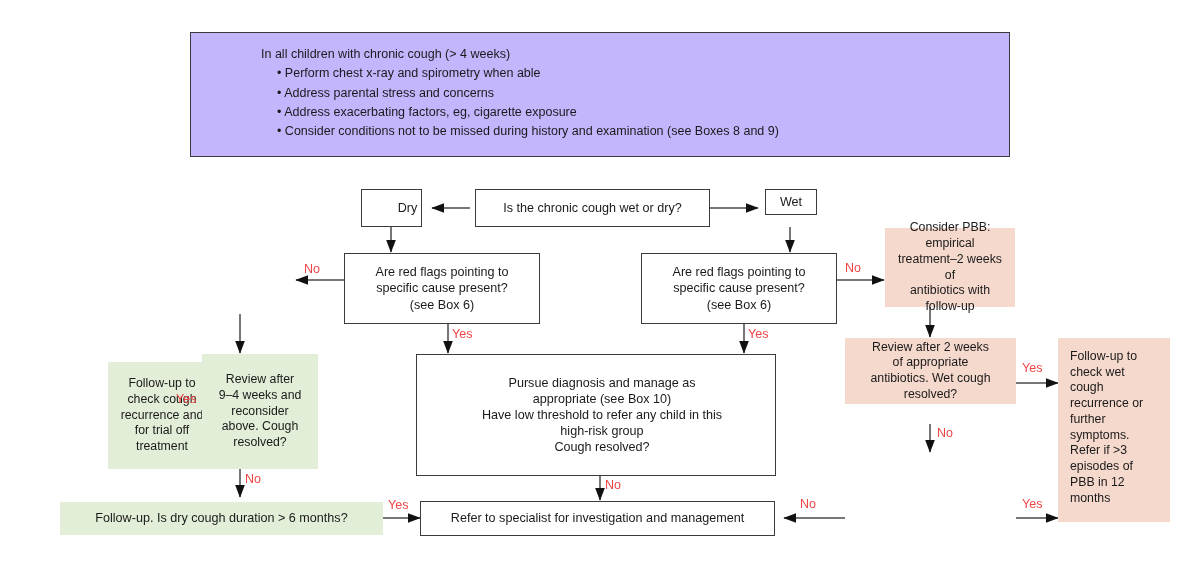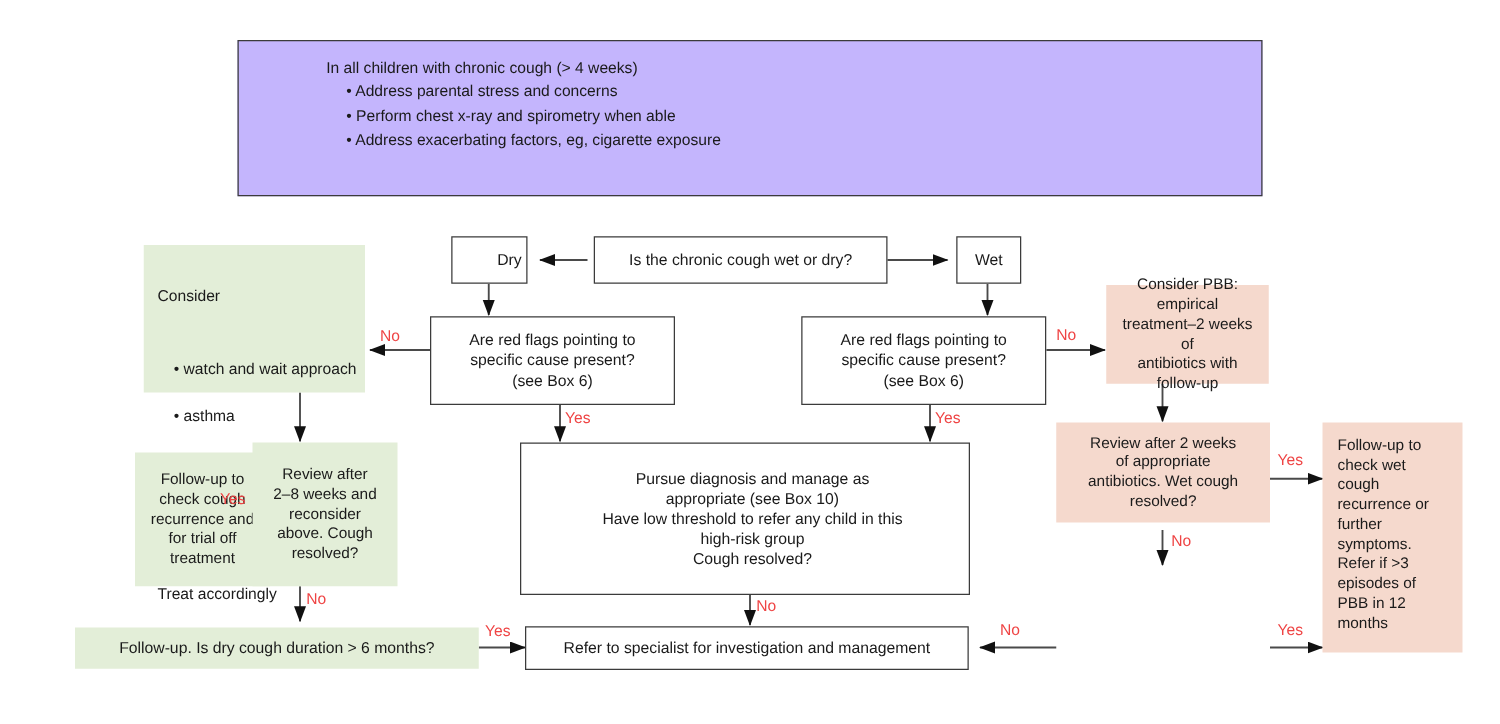--- a/index.html
+++ b/index.html
@@ -157,48 +157,39 @@
 
       <line x1="1016" y1="518" x2="1058" y2="518" marker-end="url(#arrow)"></line>
 
       <line x1="845" y1="518" x2="784" y2="518" marker-end="url(#arrow)"></line>
     </g>
   </svg>
 
   <div class="header-box" style="left:190px; top:32px; width:820px; height:125px;">
     <div class="header-title">In all children with chronic cough (&gt; 4 weeks)</div>
     <ul class="header-list">
+      <li>Perform chest x-ray and spirometry when able</li>
       <li>Address parental stress and concerns</li>
-      <li>Perform chest x-ray and spirometry when able</li>
       <li>Address exacerbating factors, eg, cigarette exposure</li>
+      <li>Consider conditions not to be missed during history and examination (see Boxes 8 and 9)</li>
     </ul>
   </div>
 
   <div class="node outline t125" style="left:361px; top:189px; width:61px; height:38px;padding-left:32px;">
     <span class="pad">Dry</span>
   </div>
 
   <div class="node outline t125" style="left:475px; top:189px; width:235px; height:38px;">
     <span class="pad">Is the chronic cough wet or dry?</span>
   </div>
 
-  <div class="node outline t125" style="left:765px; top:189px; width:52px; height:38px;">
+  <div class="node outline t125" style="left:765px; top:189px; width:52px; height:26px;">
     <span class="pad">Wet</span>
   </div>
 
-  <div class="node green left-align top-align" style="left:115px; top:196px; width:177px; height:118px; padding:12px 0 0 11px; display:block;">
-    <div class="green-head">Consider</div>
-    <ul class="green-bullets">
-      <li>watch and wait approach</li>
-      <li>asthma</li>
-      <li>post-infectious cough</li>
-      <li><span class="it">Bordetella pertussis</span></li>
-    </ul>
-    <div class="green-foot">Treat accordingly</div>
-  </div>
 
   <div class="node outline t125" style="left:344px; top:253px; width:196px; height:71px;">
     <span class="pad">Are red flags pointing to
 specific cause present?
 (see Box 6)</span>
   </div>
 
   <div class="node outline t125" style="left:641px; top:253px; width:196px; height:71px;">
     <span class="pad">Are red flags pointing to
 specific cause present?
@@ -215,35 +206,35 @@
   <div class="node green t12" style="left:108px; top:362px; width:108px; height:107px;">
     <span class="pad">Follow-up to
 check cough
 recurrence and
 for trial off
 treatment</span>
   </div>
 
   <div class="node green t12" style="left:201px; top:354px; width:116px; height:115px; left:202px;">
     <span class="pad">Review after
-2–8 weeks and
+9–4 weeks and
 reconsider
 above. Cough
 resolved?</span>
   </div>
 
   <div class="node outline t125" style="left:416px; top:354px; width:360px; height:122px;padding-left:12px;">
     <span class="pad">Pursue diagnosis and manage as
 appropriate (see Box 10)
 Have low threshold to refer any child in this
 high-risk group
 Cough resolved?</span>
   </div>
 
-  <div class="node pink t12" style="left:845px; top:338px; width:171px; height:80px;">
+  <div class="node pink t12" style="left:845px; top:338px; width:171px; height:66px;">
     <span class="pad">Review after 2 weeks
 of appropriate
 antibiotics. Wet cough
 resolved?</span>
   </div>
 
   <div class="node pink left-align top-align t12" style="left:1058px; top:338px; width:112px; height:184px; padding:11px 0 0 12px;">
     <span>Follow-up to
 check wet
 cough

